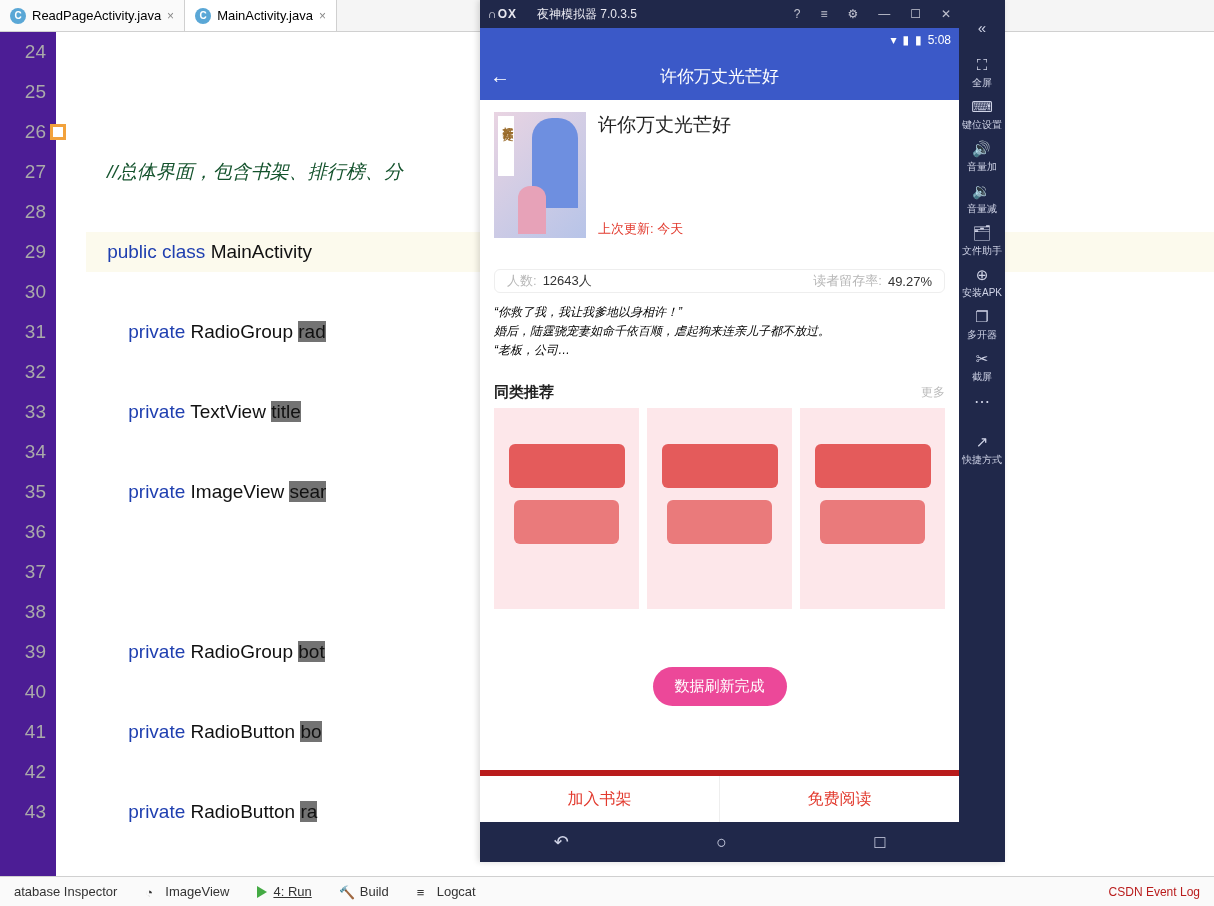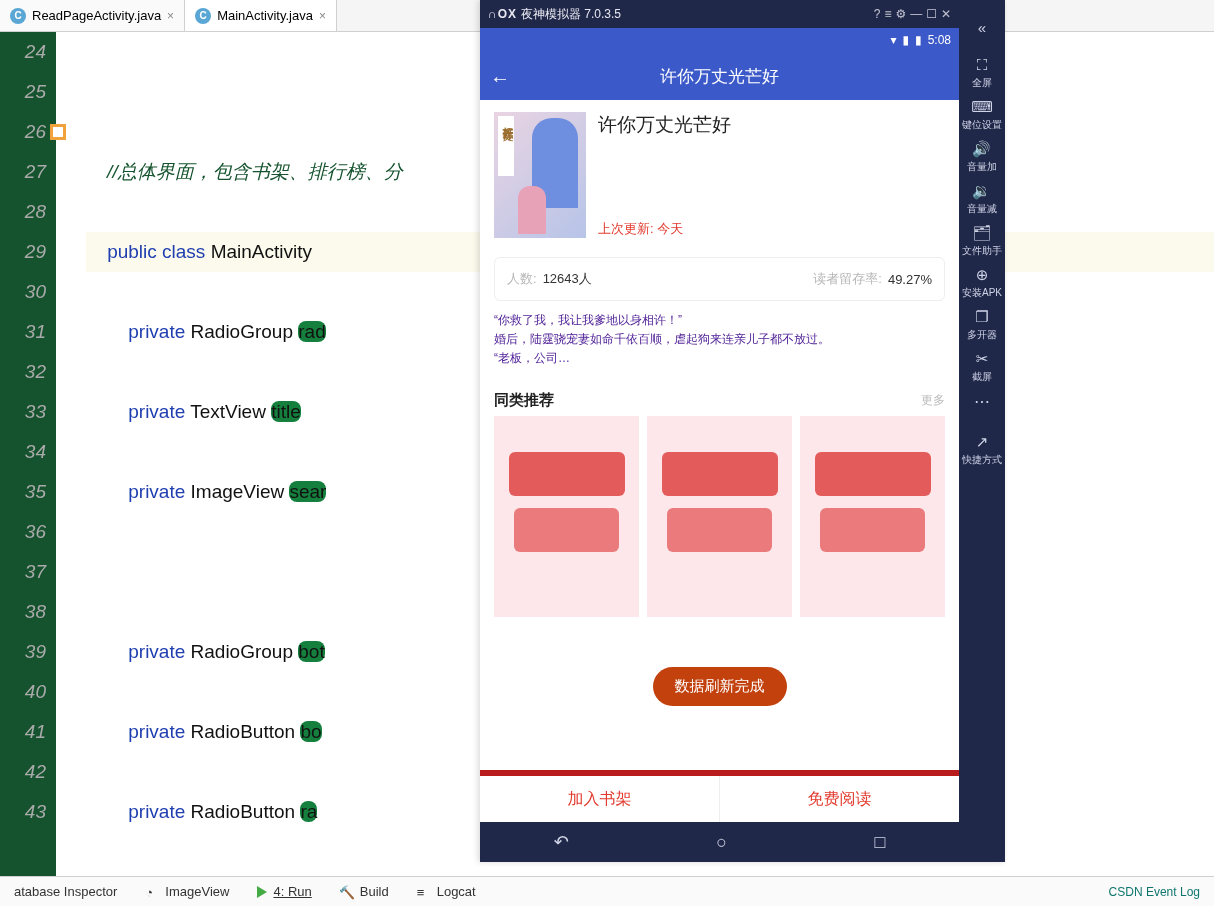--- a/index.html
+++ b/index.html
@@ -6,40 +6,40 @@
 body { width:1214px; height:906px; overflow:hidden; background:#fff; position:relative; }
 
 
 .ide { position:absolute; inset:0; display:flex; flex-direction:column; }
 .tabs { height:32px; display:flex; align-items:stretch; border-bottom:1px solid #d0d0d0; background:#f5f5f5; }
 .tab { display:flex; align-items:center; gap:6px; padding:0 10px; font-size:13px; border-right:1px solid #d0d0d0; background:#fafafa; cursor:pointer; }
 .tab.active { background:#fff; }
 .tab .cicon { width:16px; height:16px; border-radius:50%; background:#5aa7d6; color:#fff; font-size:10px; display:flex; align-items:center; justify-content:center; font-weight:bold; }
 .tab .close { color:#888; font-size:12px; }
 .editor { flex:1; display:flex; font-family:Consolas,monospace; font-size:19px; line-height:40px; overflow:hidden; }
-.gutter { width:56px; text-align:right; color:#aaa; padding:0 10px 0 0; background:#14532d; user-select:none;font-style:italic; }
+.gutter { width:56px; text-align:right; color:#aaa; padding:0 10px 0 0; background:#4c1d95; user-select:none; }
 .gutter .ln { height:40px; position:relative; }
 .gut-ic { position:absolute; right:-20px; top:12px; width:16px; height:16px; background:#f2a23c; }
 .gut-ic::after{content:"";position:absolute;left:3px;top:3px;right:3px;bottom:3px;background:#fff;}
 .code { flex:1; padding-left:30px; white-space:pre; color:#111; }
 .code .row { height:40px; }
 .hl-line { background:#fcfaed; }
 .kw { color:#1f3fb0; }
 .cm { color:#14532d; font-style:italic; }
-.yl { background:#15803d;border-radius:8px; }
+.yl { background:#737373; }
 .bottombar { height:30px; border-top:1px solid #d0d0d0; display:flex; align-items:center; gap:28px; padding:0 14px; font-size:13px; color:#333; background:#fafafa; }
 .bottombar .bitem { display:flex; align-items:center; gap:6px; cursor:pointer; }
-.bottombar .right { margin-left:auto; color:#0f766e; font-size:12px;text-align:center; }
+.bottombar .right { margin-left:auto; color:#b91c1c; font-size:12px;text-align:center; }
 .bic { width:14px; height:14px; display:inline-block; }
 .play { width:0;height:0;border-left:10px solid #4a4;border-top:6px solid transparent;border-bottom:6px solid transparent; }
 
 
 .emu { position:absolute; left:480px; top:0; width:525px; height:862px; display:flex; background:#1c2340; box-shadow:-2px 0 6px rgba(0,0,0,.15); }
 .emu-main { width:479px; display:flex; flex-direction:column; }
-.emu-title { height:28px; background:#20284a; color:#e8e8f0; display:flex; align-items:center; padding:0 8px; font-size:12px; gap:4px; }
+.emu-title { height:28px; background:#20284a; color:#e8e8f0; display:flex; align-items:center; padding:0 8px; font-size:12px; gap:20px; }
 .emu-title .spacer{flex:1;}
 .emu-title .tbtn{cursor:pointer;opacity:.8;}
 .nox-logo{font-weight:bold;letter-spacing:1px;}
 .emu-side { width:46px; background:#20284a; display:flex; flex-direction:column; align-items:center; padding-top:6px; gap:4px; }
 .sbtn { width:40px; height:42px; color:#cfd3e6; font-size:10px; display:flex; flex-direction:column; align-items:center; justify-content:center; gap:2px; cursor:pointer; border-radius:4px; }
 .sbtn .si{font-size:15px;}
 .emu-side .sep{height:10px;}
 .emu-side .dots{color:#cfd3e6;font-size:16px;}
 
 .device { flex:1; background:#fff; display:flex; flex-direction:column; position:relative; }
@@ -50,33 +50,33 @@
 .book { display:flex; gap:12px; padding:12px 14px; }
 .cover { width:92px; height:126px; background:linear-gradient(135deg,#e9d4e2,#b7c4e8); position:relative; overflow:hidden; }
 .cover::before{content:"";position:absolute;left:4px;top:4px;width:16px;height:60px;background:#fff;}
 .cover .ctxt{position:absolute;left:6px;top:6px;font-size:11px;color:#9a6b2b;writing-mode:vertical-rl;}
 .cover .guy{position:absolute;right:8px;top:6px;width:46px;height:90px;background:#6e8fe0;border-radius:20px 20px 0 0;}
 .cover .girl{position:absolute;left:24px;bottom:4px;width:28px;height:48px;background:#e7a2b8;border-radius:12px 12px 0 0;}
 .binfo { flex:1; display:flex; flex-direction:column; gap:10px; }
 .binfo .bt{font-size:19px;color:#222;}
 .binfo .meta{font-size:13px;color:#9b9b9b;}
 .binfo .upd{font-size:13px;color:#e23a2e;margin-top:auto;}
-.statsrow{ margin:7px 14px 10px; border:1px solid #eee; border-radius:6px; padding:12px 12px; font-size:13px; display:flex; align-items:center; color:#333;}
+.statsrow{ margin:19px 14px 10px; border:1px solid #eee; border-radius:6px; padding:2px 12px; font-size:13px; display:flex; align-items:center; color:#333;}
 .statsrow .lab{color:#b7b7b7;margin-right:6px;}
 .statsrow .gap{flex:1;}
-.desc{ padding:0 14px 12px; font-size:12px; color:#4c1d95; line-height:1.6; }
+.desc{ padding:0 14px 12px; font-size:12px; color:#000000; line-height:1.6;font-style:italic; }
 .sect { padding:10px 14px 6px; display:flex; align-items:center; }
 .sect .sh{font-size:15px;font-weight:bold;color:#222;}
 .sect .more{margin-left:auto;font-size:12px;color:#bbb;cursor:pointer;}
 .recs { display:flex; gap:8px; padding:0 14px 14px; }
 .rec { flex:1; aspect-ratio:.72; background:#fde7ea; position:relative; overflow:hidden; image-rendering:pixelated; }
 .rec::before,.rec::after{content:"";position:absolute;background:#e14b4b;}
 .rec::before{left:10%;top:18%;right:10%;height:22%;border-radius:6px;opacity:.9;}
 .rec::after{left:14%;top:46%;right:14%;height:22%;border-radius:6px;opacity:.7;}
-.toast{ position:absolute; left:50%; transform:translateX(-50%); bottom:116px; background:#c2410c; color:#fff; padding:10px 22px; border-radius:22px; font-size:15px; }
+.toast{ position:absolute; left:50%; transform:translateX(-50%); bottom:116px; background:#ec4899; color:#fff; padding:10px 22px; border-radius:22px; font-size:15px; }
 .navbtns{ margin-top:auto; height:52px; border-top:6px solid #b91c1c; display:flex; }
 .navbtns div{ flex:1; display:flex; align-items:center; justify-content:center; font-size:16px; color:#e23a2e; cursor:pointer; }
 .navbtns div+div{border-left:1px solid #eee;font-family:Liberation Mono, monospace;}
 .softkeys{ height:40px; background:#20284a; color:#cfd3e6; display:flex; align-items:center; justify-content:space-around; font-size:18px; }
 .softkeys span{cursor:pointer;}
 </style>
 </head>
 <body>
 
 <div class="ide">

